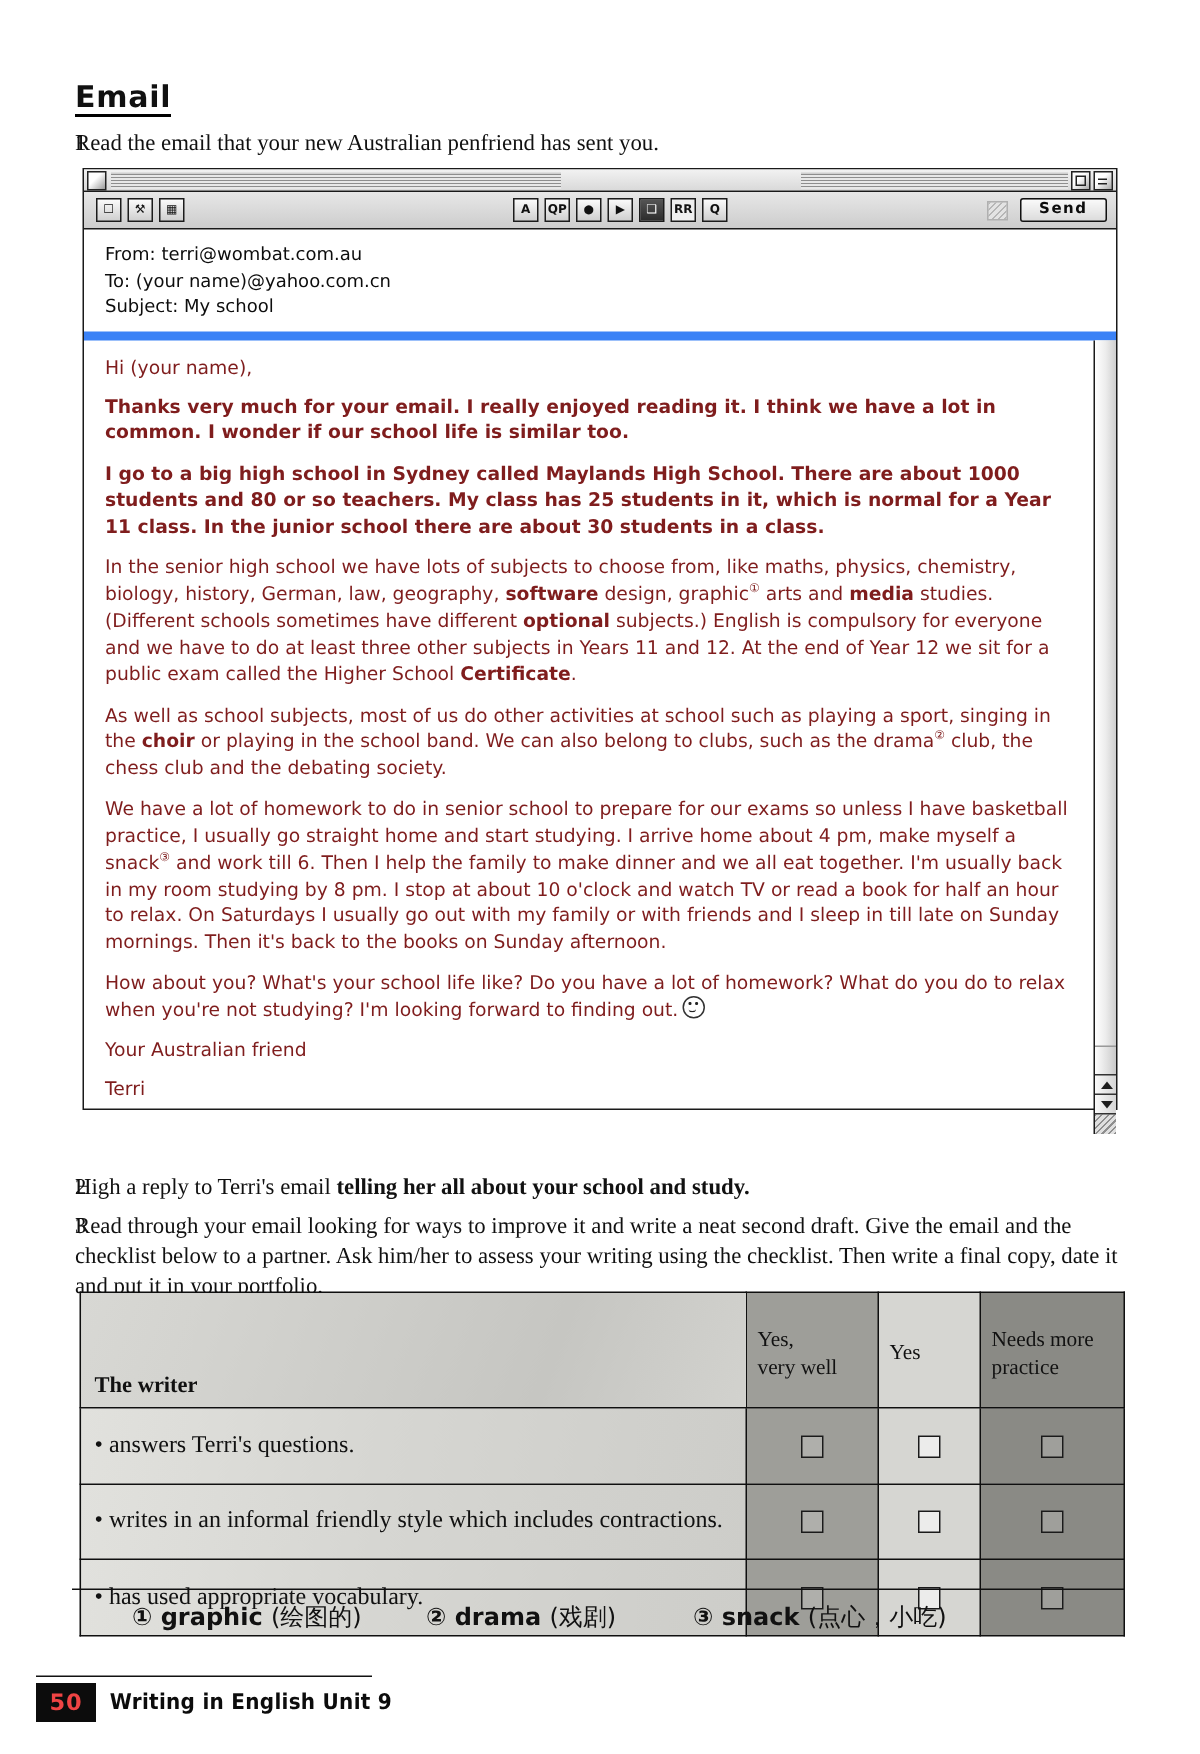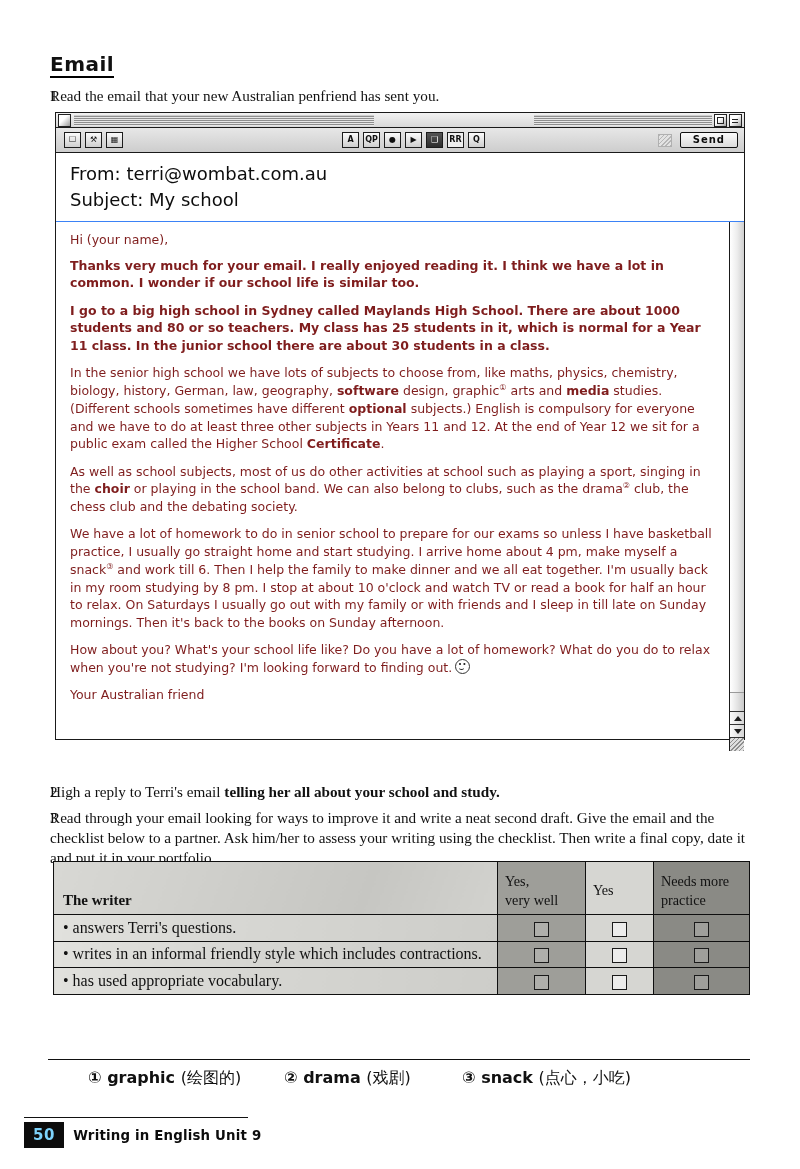--- a/index.html
+++ b/index.html
@@ -182,23 +182,23 @@
     font-size: 10px;
     font-weight: bold;
     letter-spacing: 1px;
     color: #0d0d0d;
     flex: 0 0 auto;
   }
 
   
   .mail-headers {
     padding: 8px 0 7px 14px;
-    border-bottom: 1px solid #3b82f6;
-    font-family: "DejaVu Sans", sans-serif;
-    font-size: 18px;
+    border-bottom: 6px solid #3b82f6;
+    font-family: "DejaVu Sans", sans-serif;
+    font-size: 12px;
     line-height: 1.47;
     color: #0d0d0d;
     font-weight: 500;
   }
 
   
   .mail-lower {
     display: flex;
     height: 529px;
   }
@@ -295,21 +295,21 @@
   .checklist {
     position: absolute;
     left: 53px; top: 861px;
     width: 697px;
     border-collapse: collapse;
     border: 1.8px solid #0f0f0f;
     font-family: "Liberation Serif", serif;
   }
   .checklist td, .checklist th {
     border: 1.4px solid #0f0f0f;
-    padding: 0;
+    padding: 12px;
     vertical-align: middle;
   }
   .cl-label-head {
     height: 52px;
     background:
       linear-gradient(110deg, #d8d8d4 0%, #cfcfcb 35%, #c6c6c2 70%, #d2d2ce 100%);
     position: relative;
   }
   .cl-label-head .the-writer {
     position: absolute;
@@ -389,21 +389,21 @@
   }
   .folio {
     position: absolute;
     left: 24px; top: 1122px;
     height: 26px;
     display: flex;
     align-items: stretch;
   }
   .folio .pg {
     background: #0c0c0c;
-    color: #7dd3fc;
+    color: #ef4444;
     font-family: "DejaVu Sans", sans-serif;
     font-weight: bold;
     font-size: 15px;
     padding: 0 9px;
     display: flex;
     align-items: center;
     letter-spacing: 0.5px;
   }
   .folio .ftxt {
     color: #0c0c0c;
@@ -457,20 +457,21 @@
         <div class="tool plain">RR</div>
         <div class="tool">Q</div>
       </div>
       <div class="sp2"></div>
       <div class="faint-icon"></div>
       <div class="send-btn">Send</div>
     </div>
 
     <div class="mail-headers">
       <div>From: terri@wombat.com.au</div>
+      <div>To: (your name)@yahoo.com.cn</div>
       <div>Subject: My school</div>
     </div>
 
     <div class="mail-lower">
       <div class="mail-body">
 
         <p class="tight">Hi (your name),</p>
 
         <p>
           <b>Thanks very much for your email. I really enjoyed reading it. I think we have a lot in common. I wonder if our school life is similar too.</b>
@@ -482,20 +483,21 @@
 
         <p><span>In the senior high school we have lots of subjects to choose from, like maths, physics, chemistry, biology, history, German, law, geography, </span><b>software</b><span> design, graphic</span><span class="sup">①</span><span> arts and </span><b>media</b><span> studies. (Different schools sometimes have different </span><b>optional</b><span> subjects.) English is compulsory for everyone and we have to do at least three other subjects in Years 11 and 12. At the end of Year 12 we sit for a public exam called the Higher School </span><b>Certificate</b><span>.</span></p>
 
         <p><span>As well as school subjects, most of us do other activities at school such as playing a sport, singing in the </span><b>choir</b><span> or playing in the school band. We can also belong to clubs, such as the drama</span><span class="sup">②</span><span> club, the chess club and the debating society.</span></p>
 
         <p><span>We have a lot of homework to do in senior school to prepare for our exams so unless I have basketball practice, I usually go straight home and start studying. I arrive home about 4 pm, make myself a snack</span><span class="sup">③</span><span> and work till 6. Then I help the family to make dinner and we all eat together. I'm usually back in my room studying by 8 pm. I stop at about 10 o'clock and watch TV or read a book for half an hour to relax. On Saturdays I usually go out with my family or with friends and I sleep in till late on Sunday mornings. Then it's back to the books on Sunday afternoon.</span></p>
 
         <p><span>How about you? What's your school life like? Do you have a lot of homework? What do you do to relax when you're not studying? I'm looking forward to finding out.</span><span class="smiley"></span></p>
 
         <p class="tight">Your Australian friend</p>
+        <p class="tight">Terri</p>
       </div>
 
       <div class="vscroll">
         <div class="thumb"></div>
         <div class="arrow up"></div>
         <div class="arrow down"></div>
         <div class="grip"></div>
       </div>
     </div>
   </div>

